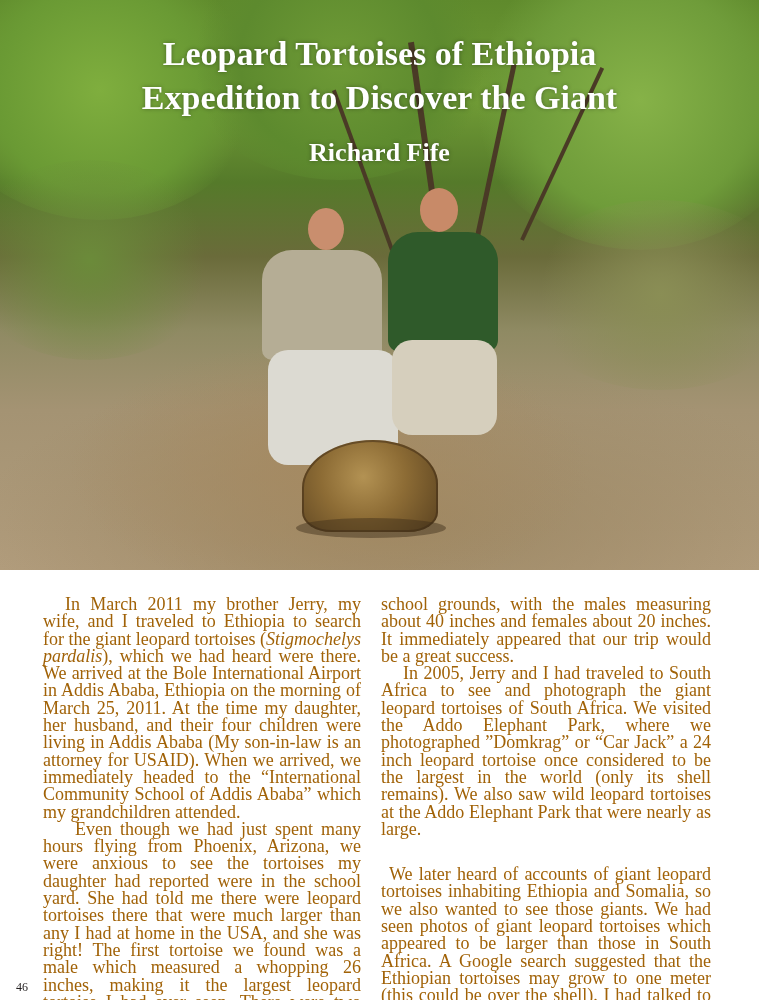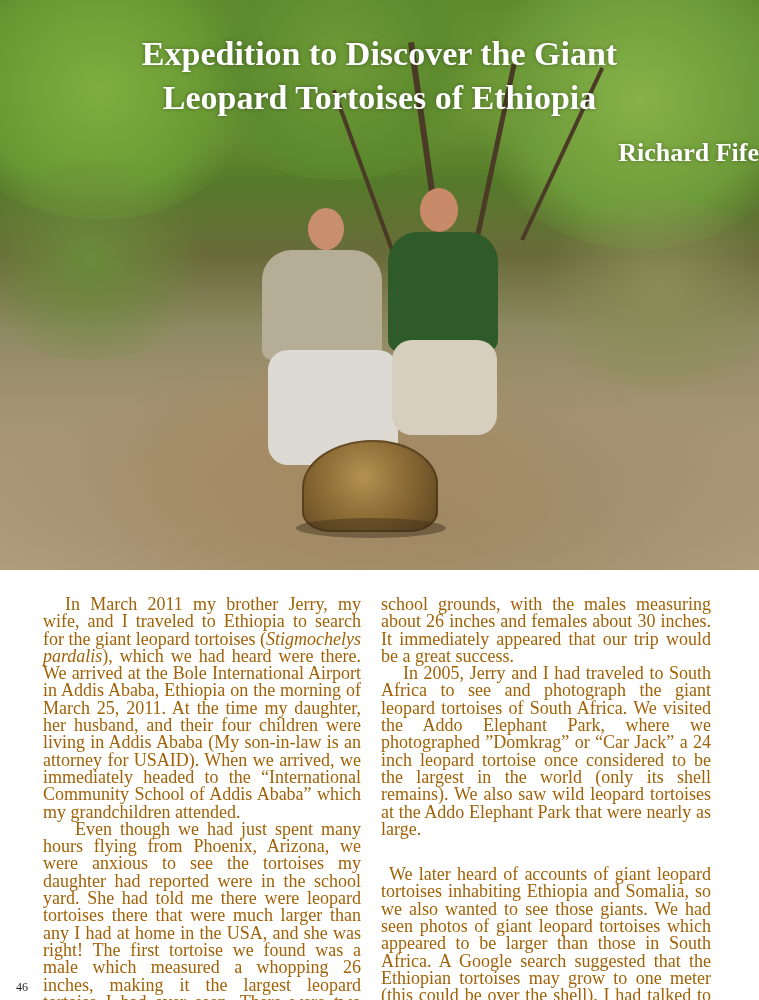--- a/index.html
+++ b/index.html
@@ -7,21 +7,21 @@
   .photo { position:absolute; left:0; top:0; width:759px; height:570px; overflow:hidden;
     background:
       radial-gradient(ellipse 260px 130px at 330px 470px, #a58a62 0%, rgba(165,138,98,0) 100%),
       radial-gradient(ellipse 420px 160px at 400px 520px, #9c8763 0%, rgba(156,135,99,0) 100%),
       linear-gradient(180deg, #5f8a2c 0%, #6f9a35 18%, #557a2a 32%, #6a6b3a 45%, #8f8a63 58%, #a49373 72%, #b19c7c 100%);
   }
   .bush { position:absolute; border-radius:50%; }
   .trunk { position:absolute; background:#4a3a26; transform-origin:bottom center; }
   .person { position:absolute; }
   .title { position:absolute; left:0; top:32px; width:759px; text-align:center; color:#ffffff; font-weight:bold; font-size:34px; line-height:44px; text-shadow:0 0 4px rgba(0,0,0,0.35); }
-  .author { position:absolute; left:0; top:138px; width:759px; text-align:right; color:#ffffff; font-weight:bold; font-size:26px; text-shadow:0 0 4px rgba(0,0,0,0.35); }
+  .author { position:absolute; left:0; top:138px; width:759px; text-align:center; color:#ffffff; font-weight:bold; font-size:26px; text-shadow:0 0 4px rgba(0,0,0,0.35); }
   .col { position:absolute; top:596px; width:318px; font-size:18px; line-height:17.3px; color:#a16207; text-align:justify; hyphens:manual; }
   .col p { margin:0; text-indent:22px; }
   .col p.noindent { text-indent:0; }
   .col p.shortindent { text-indent:8px;margin-top:28px; }
   .col1 { left:43px; }
   .col2 { left:381px; width:330px; }
   .pagenum { position:absolute; left:16px; top:980px; font-size:12px; font-weight:normal; color:#231f20; }
 </style>
 </head>
 <body>
@@ -48,30 +48,30 @@
   <div class="person">
     <div style="position:absolute;left:420px;top:188px;width:38px;height:44px;border-radius:50%;background:#c88a68;"></div>
     <div style="position:absolute;left:388px;top:232px;width:110px;height:120px;border-radius:30px 30px 12px 12px;background:#2f5a2a;"></div>
     <div style="position:absolute;left:392px;top:340px;width:105px;height:95px;border-radius:20px;background:#d6cfbd;"></div>
   </div>
 
   <div style="position:absolute;left:302px;top:440px;width:136px;height:92px;border-radius:60% 55% 25% 25%;background:radial-gradient(circle at 45% 40%,#b39253 0%,#8d6c35 45%,#5a4220 100%);box-shadow:inset 0 0 0 2px rgba(60,40,20,0.5);"></div>
   <div style="position:absolute;left:296px;top:518px;width:150px;height:20px;border-radius:50%;background:rgba(60,45,25,0.45);"></div>
 
   <div class="title">
+    <div>Leopard Tortoises of Ethiopia</div>
     <div>Expedition to Discover the Giant</div>
-    <div>Leopard Tortoises of Ethiopia</div>
   </div>
   <div class="author">Richard Fife</div>
 </div>
 
 <div class="col col1">
   <p><span>In March 2011 my brother Jerry, my wife, and I traveled to Ethiopia to search for the giant leopard tortoises (</span><em>Stigmochelys pardalis</em><span>), which we had heard were there. We arrived at the Bole International Airport in Addis Ababa, Ethiopia on the morning of March 25, 2011.  At the time my daughter, her husband, and their four children were living in Addis Ababa (My son-in-law is an attorney for USAID).  When we arrived, we immediately headed to the “International Community School of Addis Ababa” which my grandchildren attended.</span></p>
   <p style="text-indent:32px">Even though we had just spent many hours flying from Phoenix, Arizona, we were anxious to see the tortoises my daughter had reported were in the school yard. She had told me there were leopard tortoises there that were much larger than any I had at home in the USA, and she was right!  The first tortoise we found was a male which measured a whopping 26 inches, making it the largest leopard tortoise I had ever seen.  There were two pairs of leopard tortoises on the</p>
 </div>
 
 <div class="col col2">
-  <p class="noindent">school grounds, with the males measuring about 26 inches and females about 30 inches.  It immediately appeared that our trip would be a great success.</p>
+  <p class="noindent">school grounds, with the males measuring about 40 inches and females about 20 inches.  It immediately appeared that our trip would be a great success.</p>
   <p>In 2005, Jerry and I had traveled to South Africa to see and photograph the giant leopard tortoises of South Africa.  We visited the Addo Elephant Park, where we photographed ”Domkrag” or “Car Jack” a 24 inch leopard tortoise once considered to be the largest in the world (only its shell remains). We also saw wild leopard tortoises at the Addo Elephant Park that were nearly as large.</p>
   <p class="shortindent">We later heard of accounts of giant leopard tortoises inhabiting Ethiopia and Somalia, so we also wanted to see those giants.  We had seen photos of giant leopard tortoises which appeared to be larger than those in South Africa.  A Google search suggested that the Ethiopian tortoises may grow to one meter (this could be over the shell).  I had talked to collectors in other countries, who assured me they had tortoises, from Ethiopia, which were well over 24 inches and one</p>
 </div>
 
 <div class="pagenum">46</div>
 
 </body></html>

